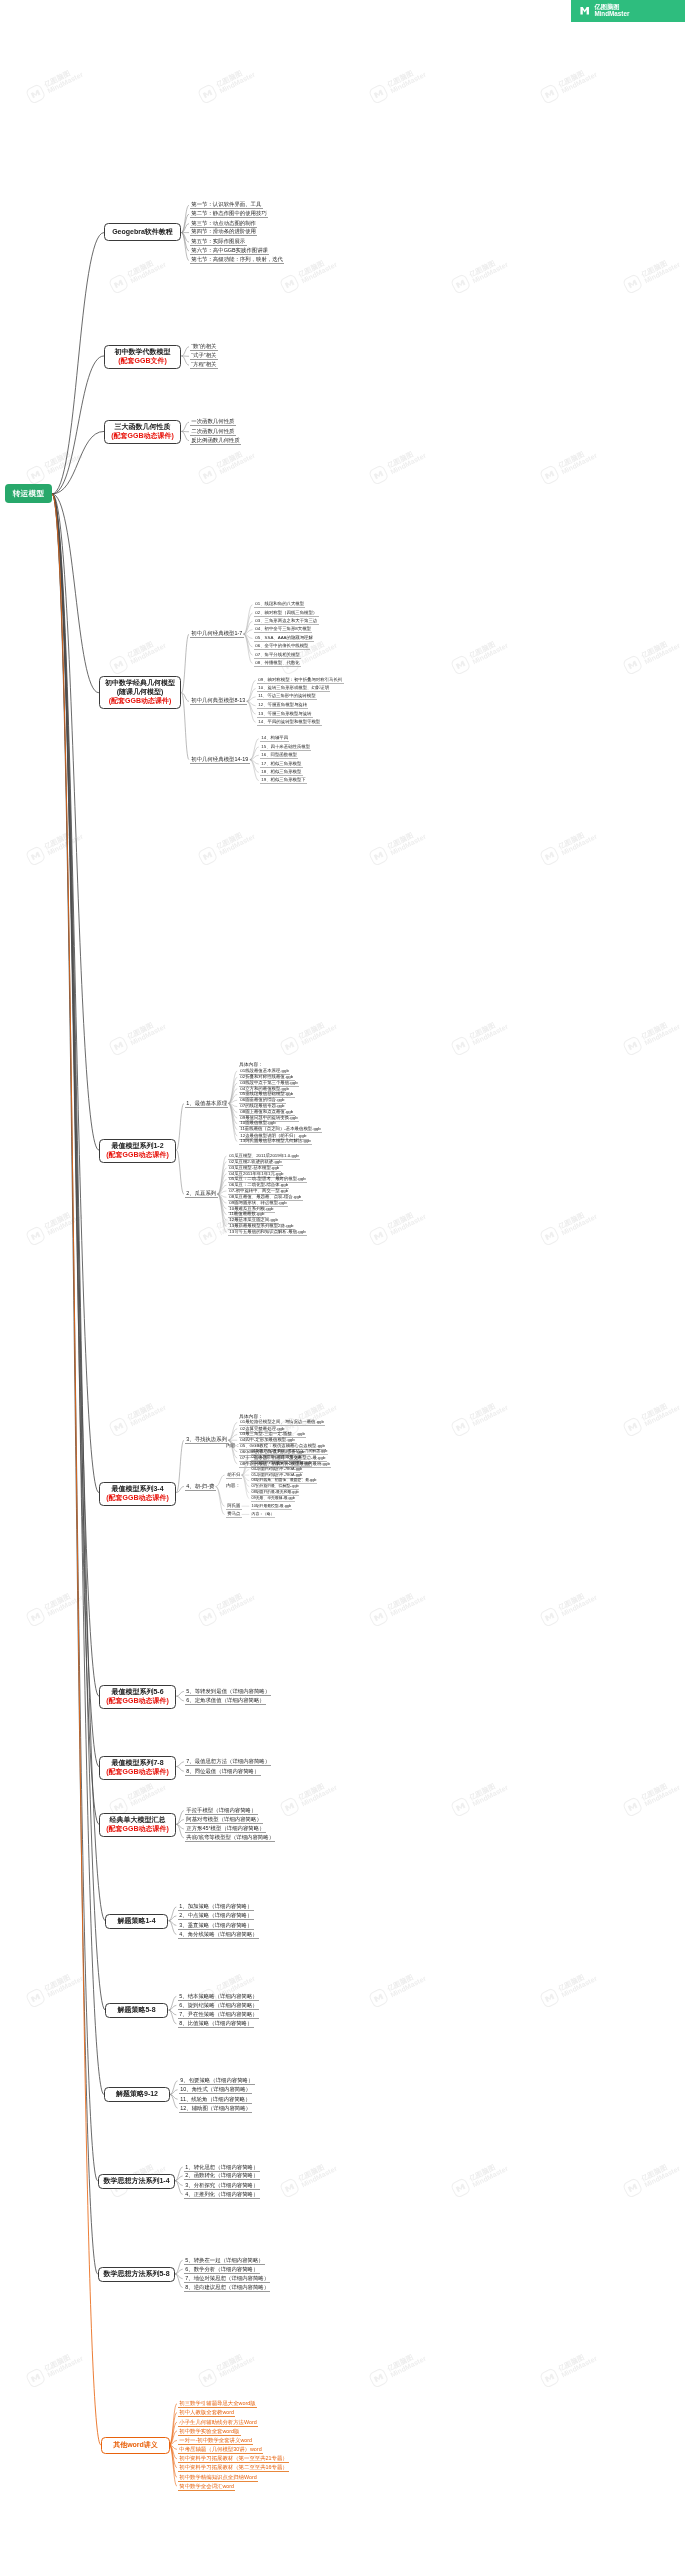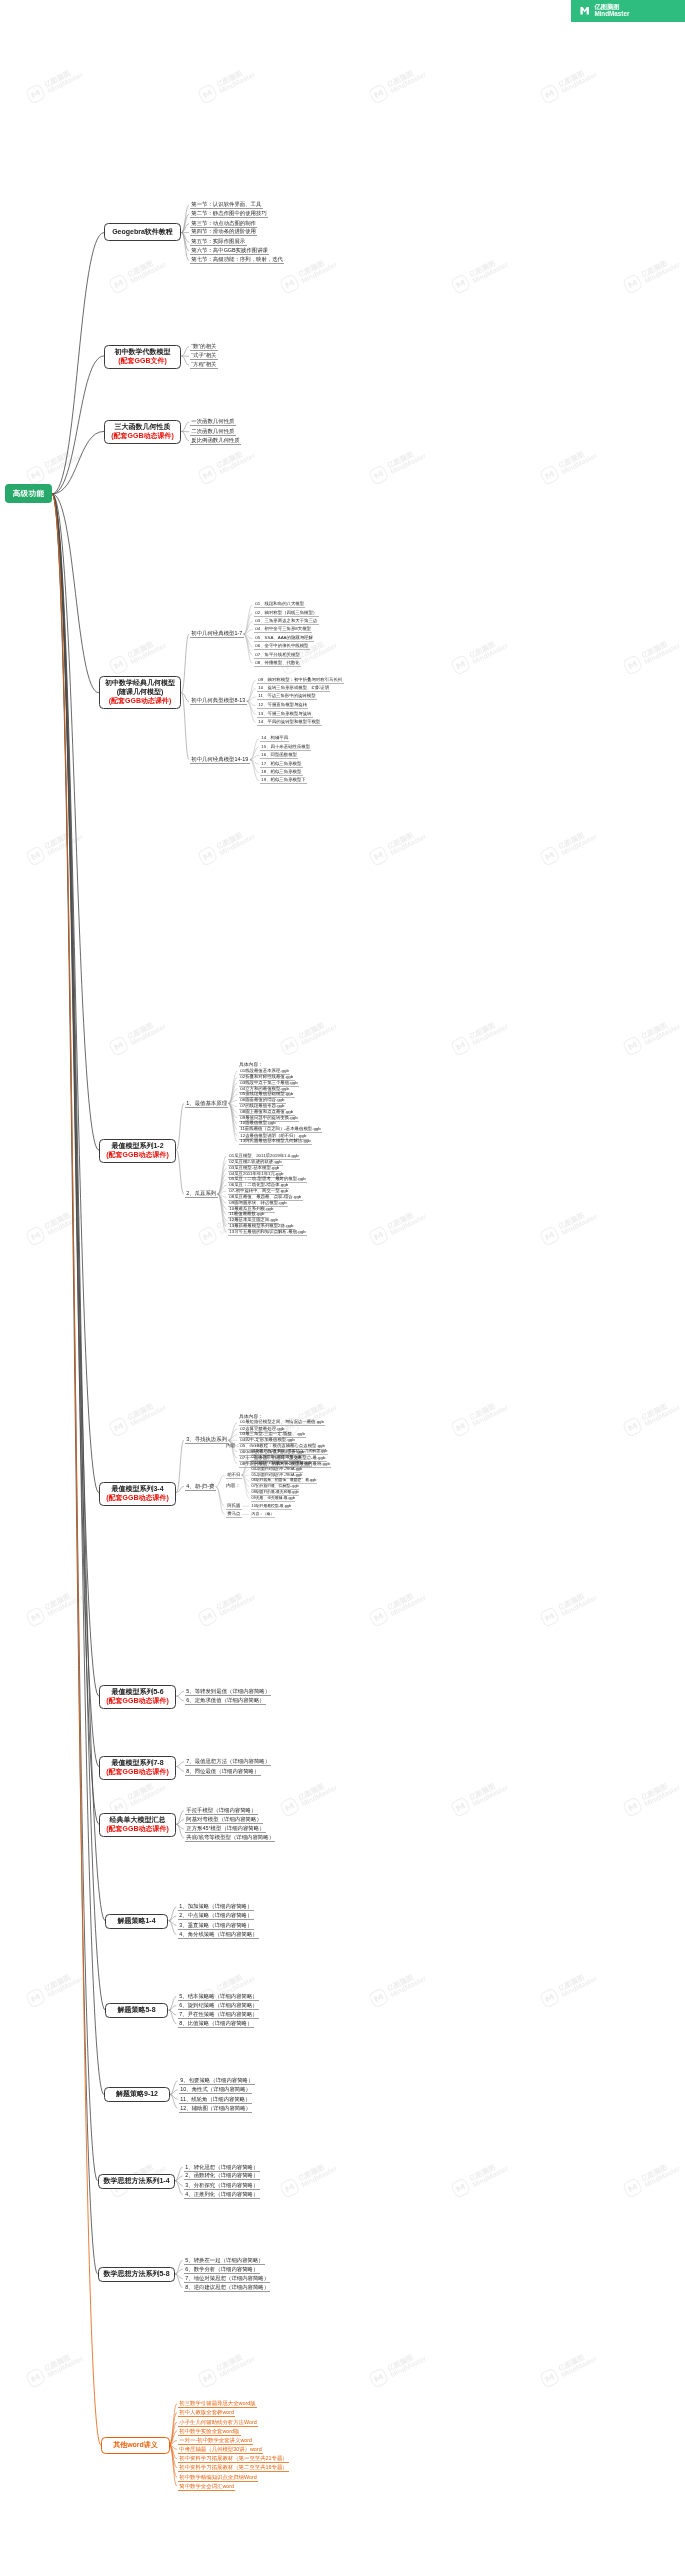--- a/index.html
+++ b/index.html
@@ -719,21 +719,21 @@
     <path d="M267,3854 C273,3854 273,3847 279,3847" fill="none" stroke="#e8620c" stroke-width="0.9"></path>
     <path d="M267,3854 C273,3854 273,3861 279,3861" fill="none" stroke="#e8620c" stroke-width="0.9"></path>
     <path d="M267,3854 C273,3854 273,3876 279,3876" fill="none" stroke="#e8620c" stroke-width="0.9"></path>
     <path d="M267,3854 C273,3854 273,3890 279,3890" fill="none" stroke="#e8620c" stroke-width="0.9"></path>
     <path d="M267,3854 C273,3854 273,3905 279,3905" fill="none" stroke="#e8620c" stroke-width="0.9"></path>
     <path d="M267,3854 C273,3854 273,3919 279,3919" fill="none" stroke="#e8620c" stroke-width="0.9"></path>
   </svg>
 
 <div id="nodes">
     <div class="node root" style="left: 5px; top: 484px; width: 47px;">
-      <span>高级功能</span>
+      <span>转运模型</span>
     </div>
     <div class="node lvl1" style="left: 104px; top: 223px; width: 77px; min-height: 18px;">
       <span>Geogebra软件教程</span>
     </div>
     <div class="node lvl2" style="left: 190px; top: 201px;"><span>第一节：认识软件界面、工具</span></div>
     <div class="node lvl2" style="left: 190px; top: 210px;"><span>第二节：静态作图中的使用技巧</span></div>
     <div class="node lvl2" style="left: 190px; top: 220px;"><span>第三节：动点动态图的制作</span></div>
     <div class="node lvl2" style="left: 190px; top: 228px;"><span>第四节：滑动条的进阶使用</span></div>
     <div class="node lvl2" style="left: 190px; top: 238px;"><span>第五节：实际作图展示</span></div>
     <div class="node lvl2" style="left: 190px; top: 247px;"><span>第六节：高中GGB实践作图讲课</span></div>

